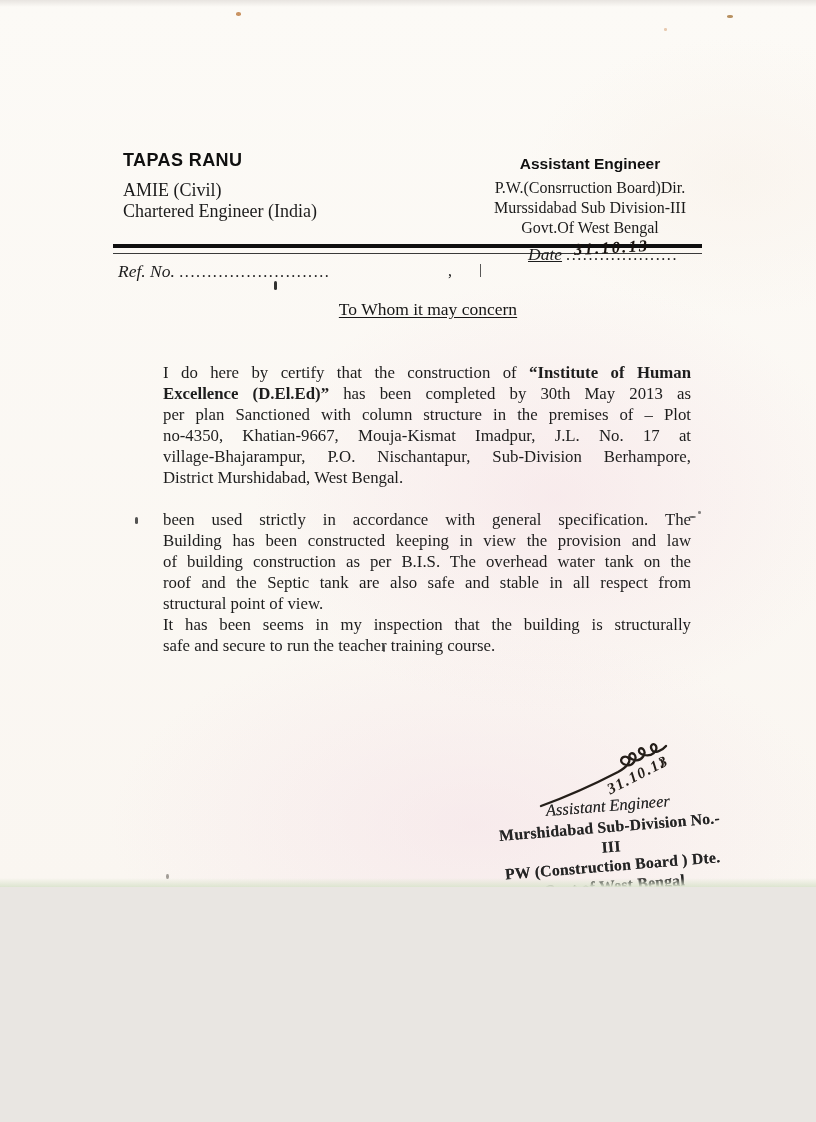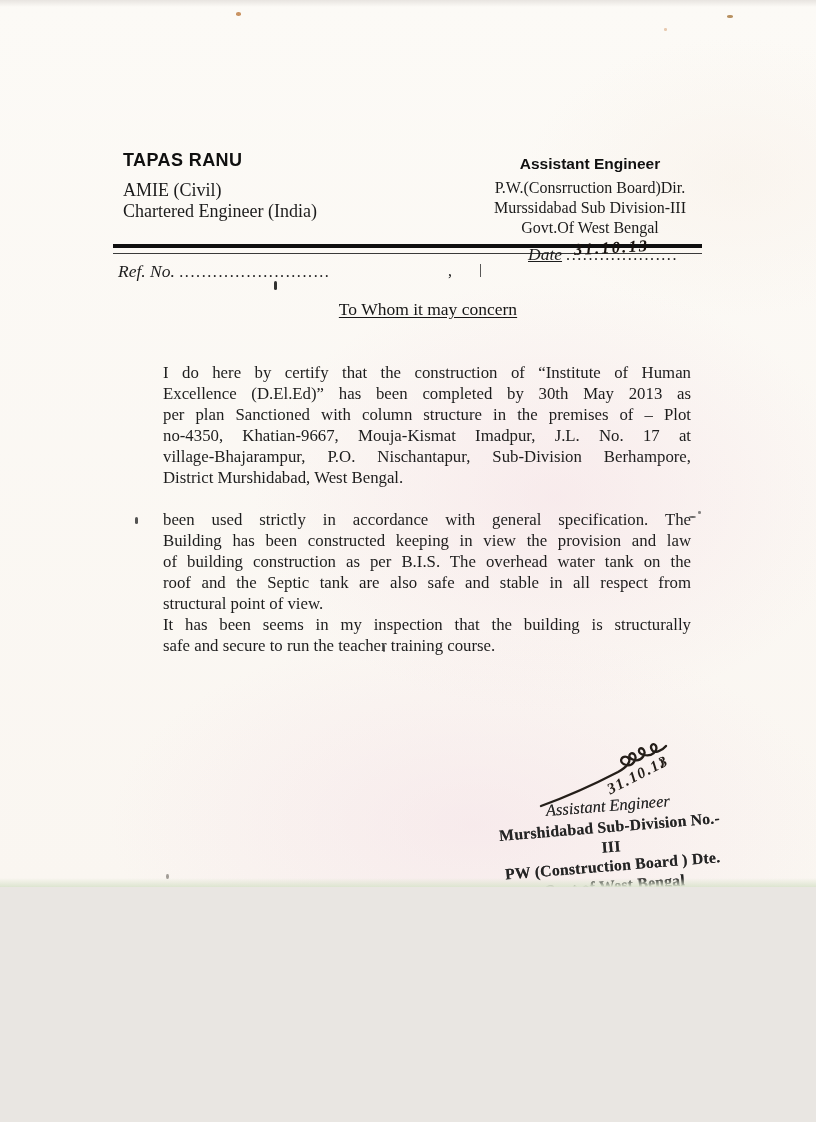--- a/index.html
+++ b/index.html
@@ -42,21 +42,21 @@
 
   .title{position:absolute;top:299px;left:0;width:100%;text-align:center;font-size:17.5px;
     text-decoration:underline;text-underline-offset:2px;color:#161616;padding-left:20px;}
 
   
   .body-text{position:absolute;top:362px;left:163px;width:528px;font-size:16.8px;line-height:21px;color:#1d1d1d;}
   .para.gap{margin-bottom:21px;}
   .bline{text-align:justify;text-align-last:justify;}
   .bline.last{text-align-last:left;}
   .bline.indent{text-indent:17px;}
-  .b{font-weight:normal;}
+  .b{font-weight:bold;}
   .bline sup{font-size:10.5px;line-height:0;vertical-align:super;}
 
   
   .sig-svg{position:absolute;left:523px;top:738px;}
   .hwdate2{position:absolute;left:612px;top:780px;transform:rotate(-27deg);transform-origin:0 100%;
     font-style:italic;font-weight:bold;font-size:15.5px;letter-spacing:1.6px;color:#221c17;white-space:nowrap;}
   .stamp{position:absolute;left:492px;top:796px;width:238px;transform:rotate(-4.6deg);
     text-align:center;color:#242424;text-shadow:0 0 .6px rgba(40,40,40,.65);}
   .stamp .l1{font-style:italic;font-size:16.5px;margin-bottom:1px;}
   .stamp .lb{font-weight:bold;font-size:15.8px;line-height:19.6px;letter-spacing:.2px;}

